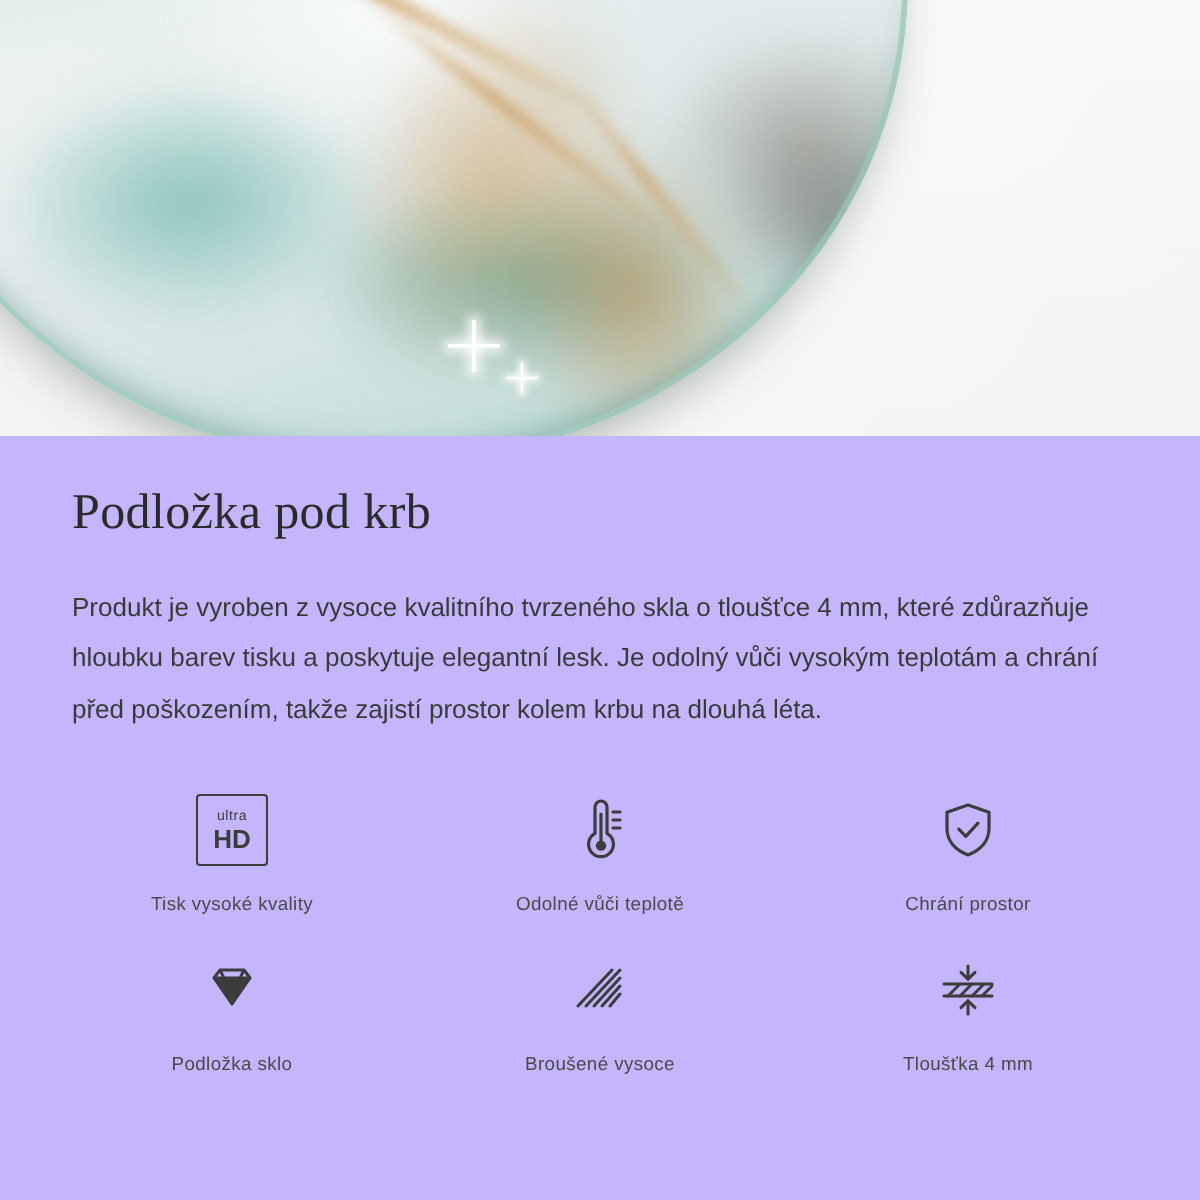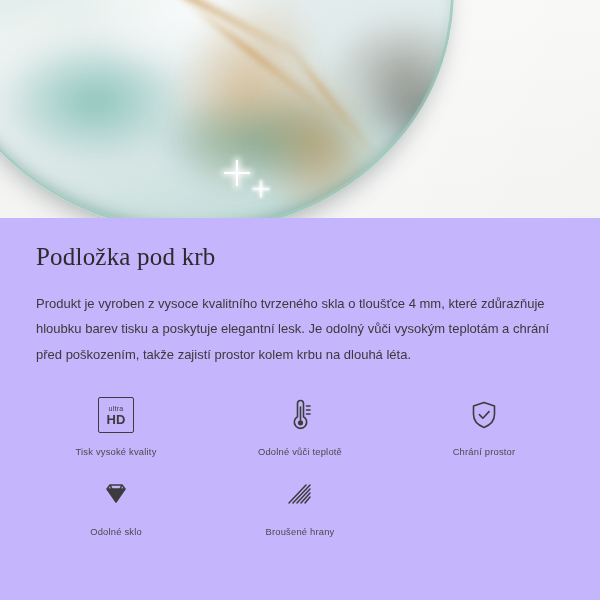--- a/index.html
+++ b/index.html
@@ -274,31 +274,48 @@
       <div class="feature-ico">
         <svg width="42" height="42" viewBox="0 0 42 42" fill="none" stroke="#3c3c3c" stroke-width="1.5" stroke-linejoin="round">
           <path d="M12 15h18l-9 13z" fill="#3c3c3c" stroke="#3c3c3c"></path>
           <path d="M12 15l3-4h12l3 4"></path>
           <line x1="15" y1="11" x2="17" y2="15"></line>
           <line x1="27" y1="11" x2="25" y2="15"></line>
           <line x1="17" y1="15" x2="21" y2="28"></line>
           <line x1="25" y1="15" x2="21" y2="28"></line>
         </svg>
       </div>
-      <div class="feature-label">Odolné sklo</div>
+      <div class="feature-label">Podložka sklo</div>
     </div>
 
     <div class="feature">
       <div class="feature-ico">
         <svg width="42" height="42" viewBox="0 0 42 42" fill="none" stroke="#3c3c3c" stroke-width="1.5" stroke-linecap="round">
           <path d="M10 29 L27 11"></path>
           <path d="M14 29 L31 11"></path>
           <path d="M18 29 L31 15"></path>
           <path d="M22 29 L31 19"></path>
           <path d="M26 29 L31 23"></path>
         </svg>
       </div>
-      <div class="feature-label">Broušené hrany</div>
-    </div>
-
+      <div class="feature-label">Broušené vysoce</div>
+    </div>
+
+    <div class="feature">
+      <div class="feature-ico">
+        <svg width="42" height="42" viewBox="0 0 42 42" fill="none" stroke="#3c3c3c" stroke-width="1.5" stroke-linecap="round">
+          <line x1="21" y1="9" x2="21" y2="15"></line>
+          <polyline points="17.5,12.2 21,15.6 24.5,12.2"></polyline>
+          <line x1="9" y1="18" x2="33" y2="18"></line>
+          <line x1="9" y1="24" x2="33" y2="24"></line>
+          <line x1="11" y1="24" x2="17" y2="18"></line>
+          <line x1="17" y1="24" x2="23" y2="18"></line>
+          <line x1="23" y1="24" x2="29" y2="18"></line>
+          <line x1="28" y1="24" x2="33" y2="19"></line>
+          <line x1="21" y1="33" x2="21" y2="27"></line>
+          <polyline points="17.5,29.8 21,26.4 24.5,29.8"></polyline>
+        </svg>
+      </div>
+      <div class="feature-label">Tloušťka 4 mm</div>
+    </div>
 
   </div>
 </div>
 
 </body></html>

